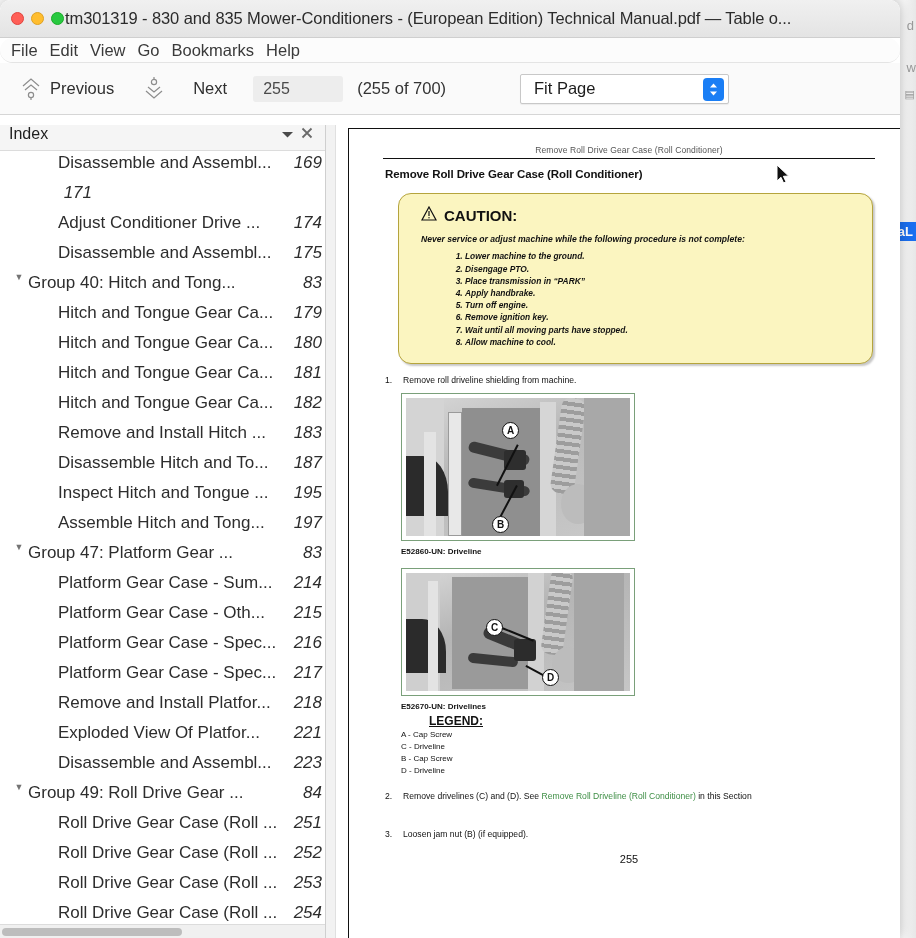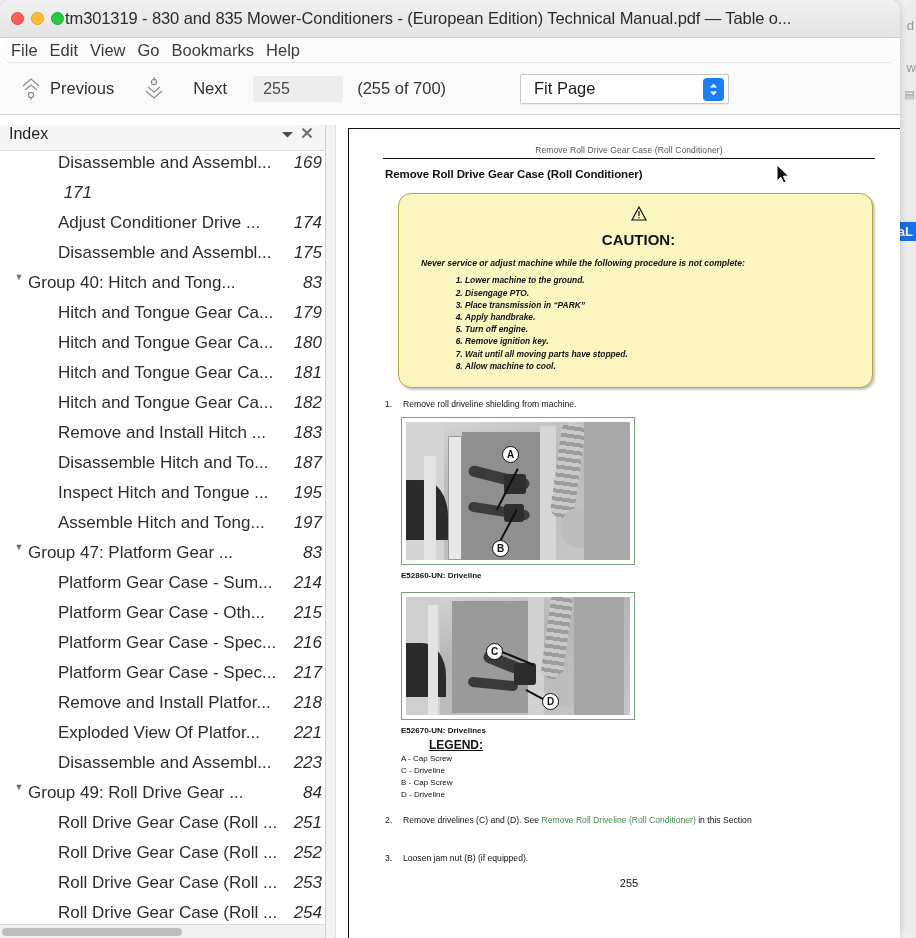--- a/index.html
+++ b/index.html
@@ -169,21 +169,21 @@
   }
 
   .caution-box {
     margin: 13px 36px 0 49px; background: #fbf5c0;
     border: 1.3px solid #b5a43d; border-radius: 13px;
     padding: 12px 16px 14px 22px;
     box-shadow: 2px 2px 2px rgba(0,0,0,.22);
   }
   .caution-title {
     display: flex; align-items: center; gap: 7px;
-    font-size: 15px; font-weight: bold; color: #111; margin-bottom: 10px; flex-direction: column;
+    font-size: 15px; font-weight: bold; color: #111; margin-bottom: 10px;
   }
   .caution-lead {
     font-size: 8.6px; font-style: italic; font-weight: bold;
     color: #111; margin-bottom: 7px;
   }
   ol.caution-list {
     margin: 0; padding-left: 44px; font-size: 8.4px;
     font-style: italic; font-weight: bold; color: #111;
   }
   ol.caution-list li { margin-bottom: 2.2px; }

